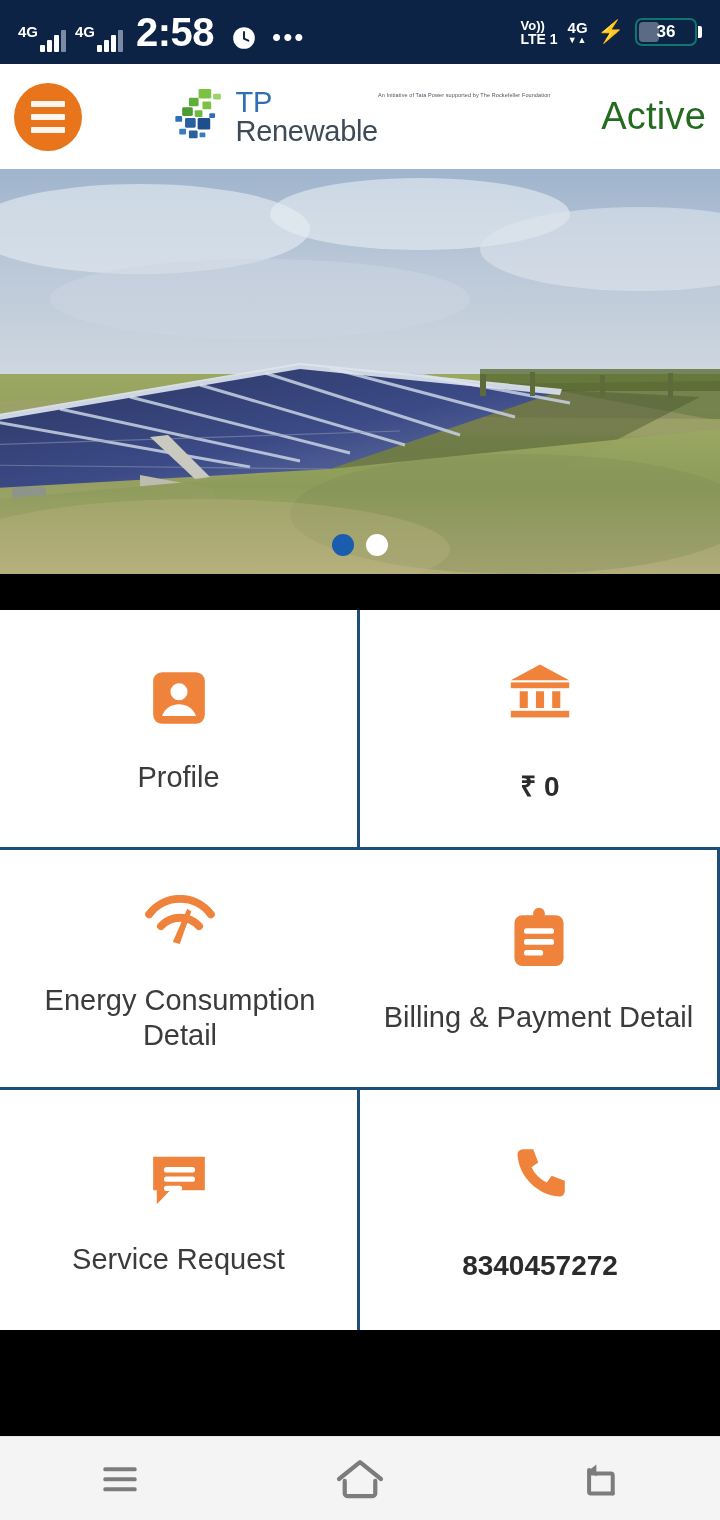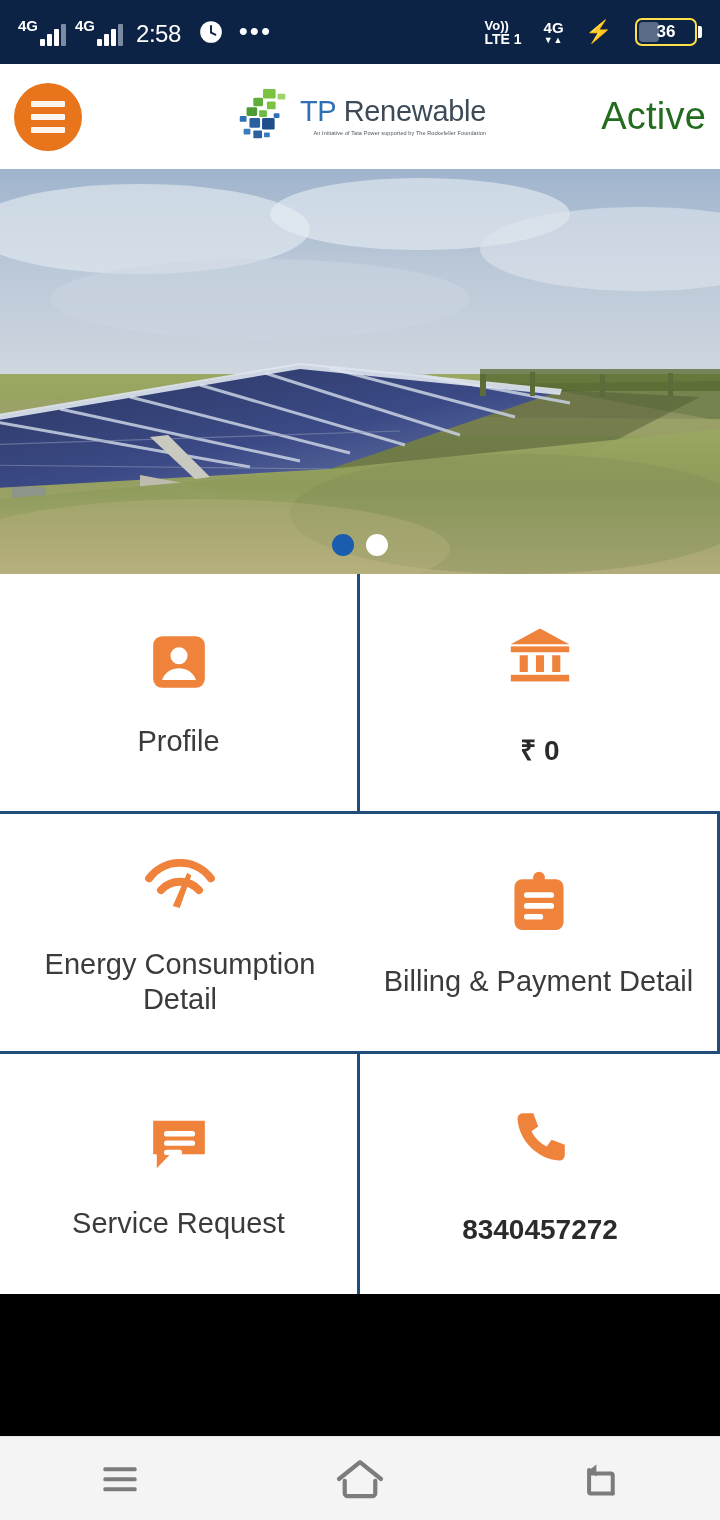--- a/index.html
+++ b/index.html
@@ -13,42 +13,42 @@
 
   
   .statusbar {
     height: 64px; width: 100%;
     background: #0d2345;
     display: flex; align-items: center;
     padding: 0 18px;
     color: #ffffff;
   }
   .sb-left { display: flex; align-items: flex-end; gap: 9px; flex: 1; }
-  .sb-right { display: flex; align-items: center; gap: 22px; }
+  .sb-right { display: flex; align-items: center; gap: 10px; }
   .net-group { display: flex; align-items: flex-end; gap: 2px; }
   .net-label { font-size: 15px; font-weight: bold; line-height: 1; margin-bottom: 13px; }
   .bars { display: flex; align-items: flex-end; gap: 2px; height: 22px; }
   .bars i { display: block; width: 5px; background: #fff; border-radius: 1px; }
   .bars i:nth-child(1) { height: 7px; }
   .bars i:nth-child(2) { height: 12px; }
   .bars i:nth-child(3) { height: 17px; }
   .bars i:nth-child(4) { height: 22px; background: #7c8ba3; }
-  .sb-time { font-size: 24px; font-weight: normal; line-height: 1; letter-spacing: -0.5px; margin-left: 4px; }
+  .sb-time { font-size: 40px; font-weight: bold; line-height: 1; letter-spacing: -0.5px; margin-left: 4px; }
   .alarm-ic { width: 26px; height: 26px; margin-left: 8px; margin-bottom: 1px; }
   .sb-dots { font-size: 26px; letter-spacing: 2px; line-height: 0.5; margin-left: 6px; margin-bottom: 8px; }
   .volte { line-height: 1.0; text-align: left; font-size: 14px; font-weight: bold; }
   .volte .v1 { font-size: 13px; letter-spacing: 0px; }
   .fourg-stack { display: flex; flex-direction: column; align-items: center; line-height: 1; font-size: 15px; font-weight: bold; }
   .fourg-stack .arrows { font-size: 9px; letter-spacing: 1px; margin-top: 1px; }
   .bolt { font-size: 22px; line-height: 1; }
   .battery {
     display: flex; align-items: center;
   }
   .batt-body {
-    border: 2px solid #fde047; border-radius: 7px;
+    border: 2px solid #0f766e; border-radius: 7px;
     width: 62px; height: 28px;
     display: flex; align-items: center; justify-content: center;
     position: relative;
   }
   .batt-fill {
     position: absolute; left: 2px; top: 2px; bottom: 2px;
     width: 34%; background: #5a6b85; border-radius: 4px;
   }
   .batt-num { position: relative; font-size: 17px; font-weight: bold; }
   .batt-cap { width: 4px; height: 12px; background: #fff; border-radius: 0 2px 2px 0; margin-left: 1px; }
@@ -66,21 +66,21 @@
     background: #e8741c;
     display: flex; flex-direction: column; align-items: center; justify-content: center;
     gap: 7px; cursor: pointer; flex: 0 0 auto;
   }
   .menu-btn span { display: block; width: 34px; height: 6px; background: #fdf6ef; border-radius: 1px; }
   .brand {
     position: absolute; left: 50%; transform: translateX(-50%);
     display: flex; align-items: center; gap: 4px;
   }
   .brand-mark { width: 62px; height: 62px; flex: 0 0 auto; }
-  .brand-text { display: flex; flex-direction: column; line-height: 1.0; text-align: right; }
+  .brand-text { display: flex; flex-direction: row; line-height: 1.0; }
   .brand-l1, .brand-l2 { font-size: 29px; color: #3d4a57; letter-spacing: -0.3px; }
   .brand-l1 .tp { color: #2f6fb5; }
   .brand-tag { font-size: 5.5px; color: #4a545e; margin-top: 5px; letter-spacing: 0.1px; white-space: nowrap; }
   .status-pill {
     margin-left: auto; font-size: 38px; font-weight: normal;
     color: #236b1f; letter-spacing: 0.2px;
   }
 
   
   .hero { position: relative; width: 100%; height: 405px; overflow: hidden; background: #b9c6d6; }
@@ -91,20 +91,21 @@
   }
   .dot { width: 22px; height: 22px; border-radius: 50%; background: #ffffff; cursor: pointer; }
   .dot.active { background: #1a5cad; }
 
   
   .grid {
     display: grid;
     grid-template-columns: 1fr 1fr;
     grid-template-rows: 240px 240px 240px;
     width: 100%;
+    margin-top: 36px;
   }
   .cell {
     display: flex; flex-direction: column;
     align-items: center; justify-content: center;
     padding: 10px 14px;
     background: #fff;
     cursor: pointer;
     position: relative;
   }
   .cell .ico { height: 72px; display: flex; align-items: center; justify-content: center; margin-bottom: 26px; }

